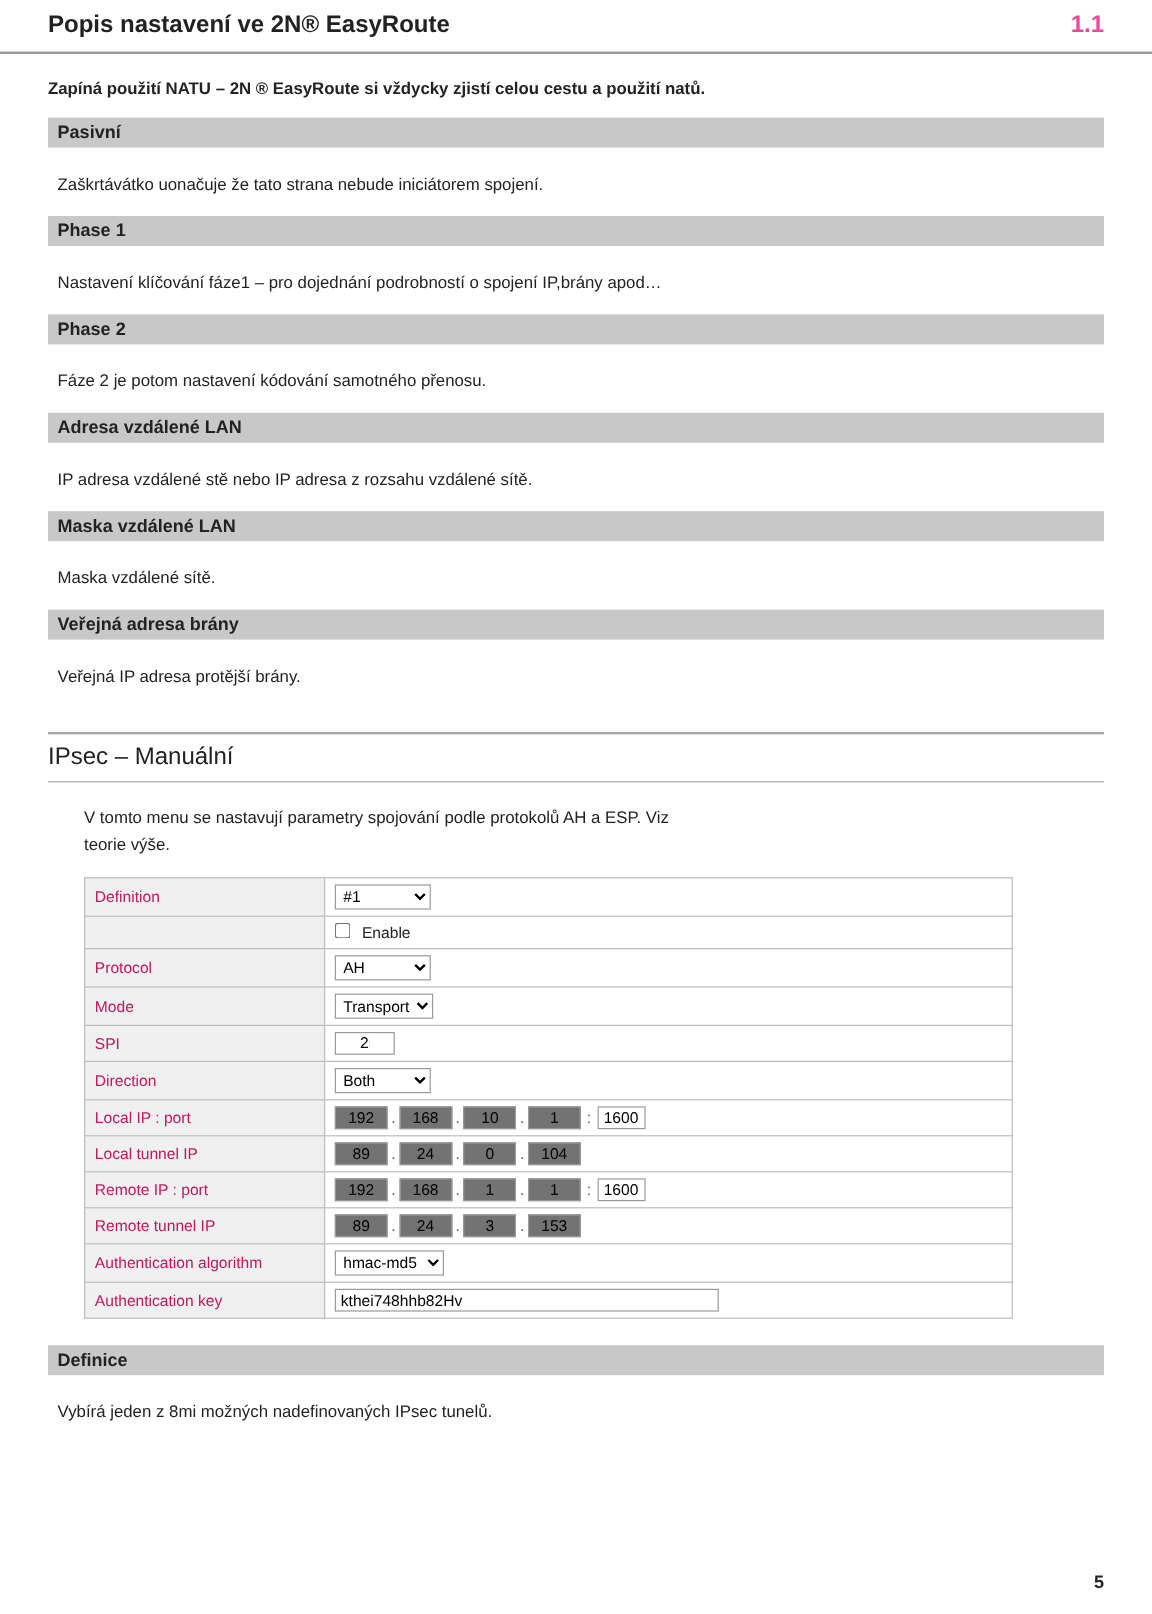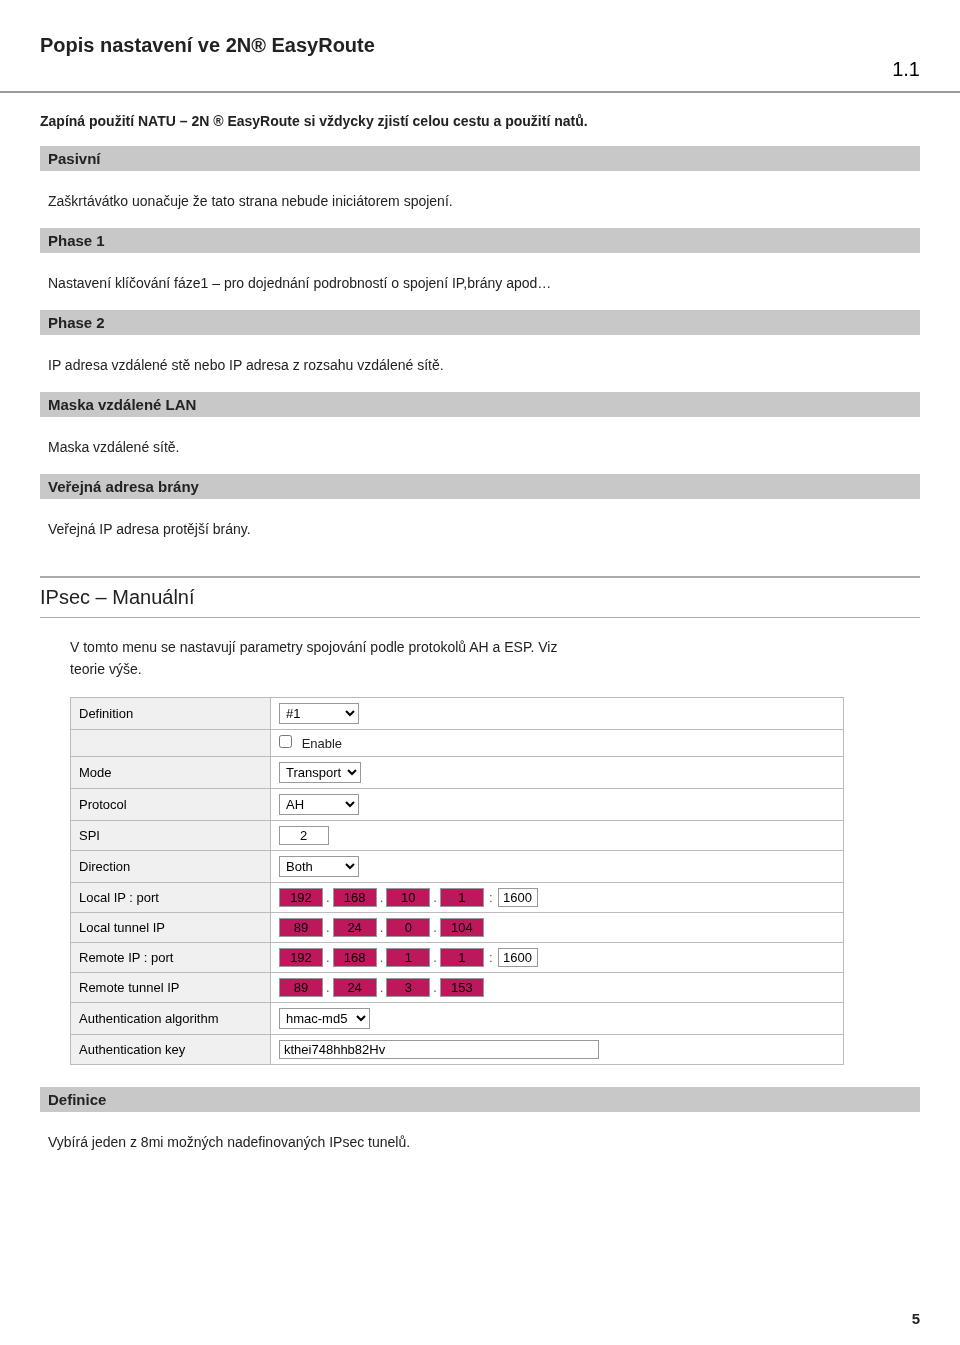--- a/index.html
+++ b/index.html
@@ -22,23 +22,22 @@
       padding: 10px 40px 10px 40px;
       margin-bottom: 18px;
     }
     .page-header-title {
       font-size: 20px;
       font-weight: bold;
       color: #222;
     }
     .page-header-num {
       font-size: 20px;
-      font-weight: normal;
-      color: #000000;
-      margin-top: 48px;
+      font-weight: bold;
+      color: #ec4899;
     }
 
     
     .content {
       padding: 0 40px;
     }
 
     
     .intro-text {
       margin-bottom: 14px;
@@ -92,21 +91,21 @@
       font-size: 13px;
     }
     .form-table td {
       padding: 5px 8px;
       vertical-align: middle;
       border: 1px solid #bbb;
       background: #f5f5f5;
     }
     .form-table td.label-col {
       background: #f0f0f0;
-      color: #000000;
+      color: #be185d;
       width: 200px;
       font-size: 13px;
     }
     .form-table td.value-col {
       background: #fff;
     }
 
     
     .form-select {
       border: 1px solid #999;
@@ -134,21 +133,21 @@
     }
 
     
     .ip-row {
       display: flex;
       align-items: center;
       gap: 2px;
     }
     .ip-part {
       border: 1px solid #999;
-      background: #be185d;
+      background: #737373;
       font-size: 13px;
       padding: 1px 4px;
       width: 44px;
       text-align: center;
     }
     .ip-dot {
       font-size: 13px;
       color: #555;
       padding: 0 1px;
     }
@@ -193,23 +192,25 @@
     <div class="section-body">Zaškrtávátko uonačuje že tato strana nebude iniciátorem spojení.</div>
   </div>
 
   <div id="section-phase1" class="section-block">
     <div class="section-heading">Phase 1</div>
     <div class="section-body">Nastavení klíčování fáze1 – pro dojednání podrobností o spojení IP,brány apod…</div>
   </div>
 
   <div id="section-phase2" class="section-block">
     <div class="section-heading">Phase 2</div>
+    <div class="section-body">Fáze 2 je potom nastavení kódování samotného přenosu.</div>
   </div>
 
   <div id="section-adresa-lan" class="section-block">
+    <div class="section-heading">Adresa vzdálené LAN</div>
     <div class="section-body">IP adresa vzdálené stě nebo IP adresa z rozsahu vzdálené sítě.</div>
   </div>
 
   <div id="section-maska-lan" class="section-block">
     <div class="section-heading">Maska vzdálené LAN</div>
     <div class="section-body">Maska vzdálené sítě.</div>
   </div>
 
   <div id="section-verejnaadresa" class="section-block">
     <div class="section-heading">Veřejná adresa brány</div>
@@ -240,33 +241,33 @@
 
       <tr>
         <td class="label-col"></td>
         <td class="value-col">
           <input type="checkbox" class="form-checkbox" style="">
           <span>Enable</span>
         </td>
       </tr>
 
       <tr>
+        <td class="label-col">Protocol</td>
+        <td class="value-col">
+          <select class="form-select">
+            <option>AH</option><option>ESP</option>
+          </select>
+        </td>
+      </tr>
+
+      <tr>
         <td class="label-col">Mode</td>
         <td class="value-col">
           <select class="form-select">
             <option>Transport</option><option>Tunnel</option>
-          </select>
-        </td>
-      </tr>
-
-      <tr>
-        <td class="label-col">Protocol</td>
-        <td class="value-col">
-          <select class="form-select">
-            <option>AH</option><option>ESP</option>
           </select>
         </td>
       </tr>
 
       <tr>
         <td class="label-col">SPI</td>
         <td class="value-col">
           <input type="text" class="form-input" value="256" style="">
         </td>
       </tr>

